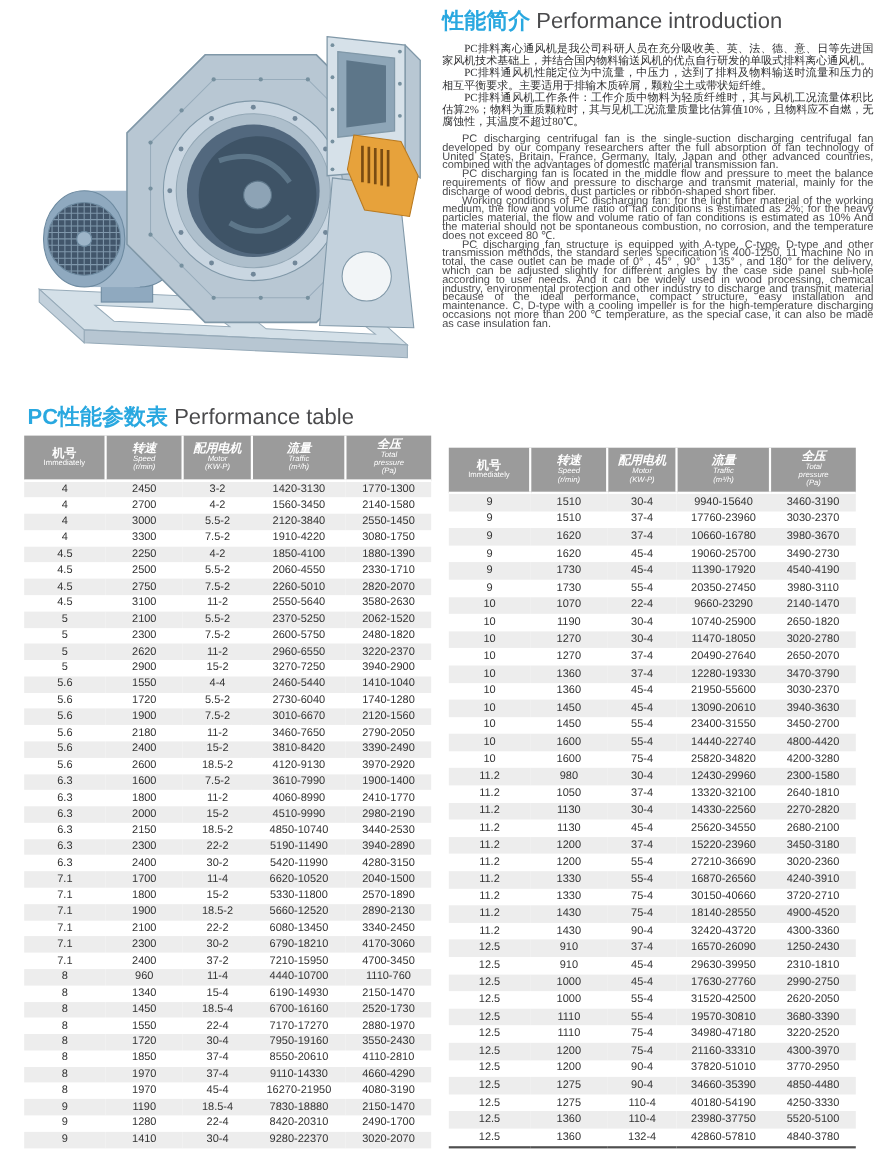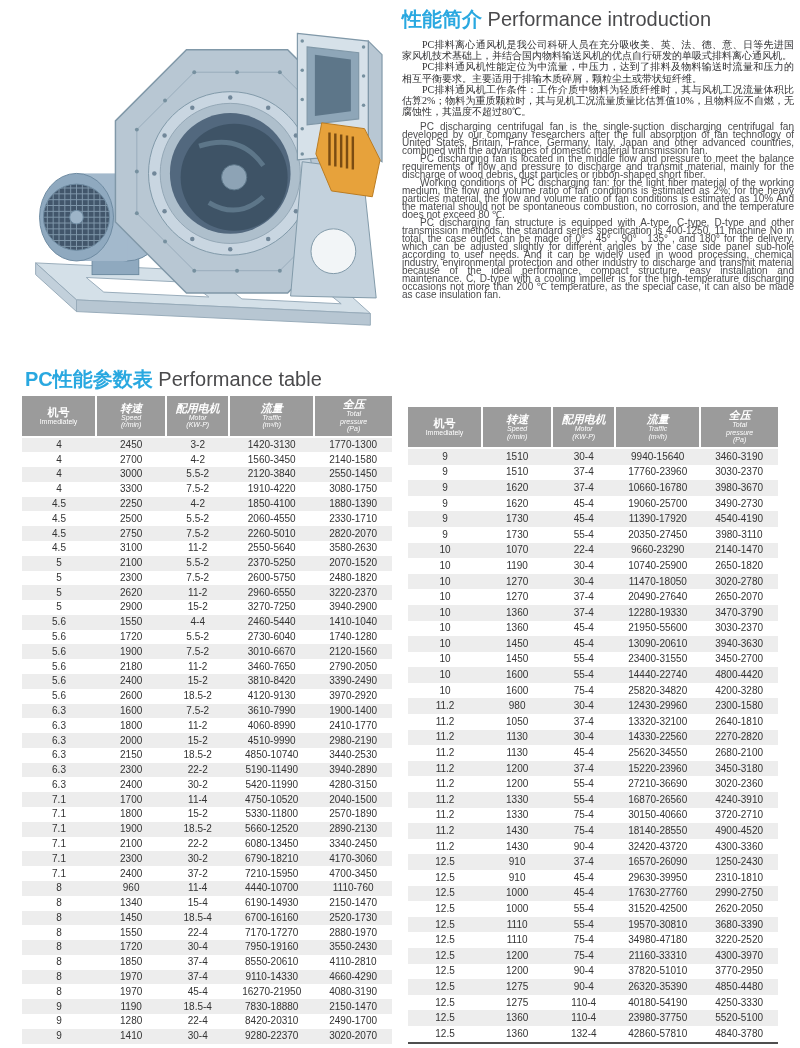--- a/index.html
+++ b/index.html
@@ -261,21 +261,21 @@
             <td>3100</td>
             <td>11-2</td>
             <td>2550-5640</td>
             <td>3580-2630</td>
           </tr>
           <tr>
             <td>5</td>
             <td>2100</td>
             <td>5.5-2</td>
             <td>2370-5250</td>
-            <td>2070-1520</td>
+            <td>2062-1520</td>
           </tr>
           <tr>
             <td>5</td>
             <td>2300</td>
             <td>7.5-2</td>
             <td>2600-5750</td>
             <td>2480-1820</td>
           </tr>
           <tr>
             <td>5</td>
@@ -372,21 +372,21 @@
             <td>6.3</td>
             <td>2400</td>
             <td>30-2</td>
             <td>5420-11990</td>
             <td>4280-3150</td>
           </tr>
           <tr>
             <td>7.1</td>
             <td>1700</td>
             <td>11-4</td>
-            <td>4750-10520</td>
+            <td>6620-10520</td>
             <td>2040-1500</td>
           </tr>
           <tr>
             <td>7.1</td>
             <td>1800</td>
             <td>15-2</td>
             <td>5330-11800</td>
             <td>2570-1890</td>
           </tr>
           <tr>
@@ -769,21 +769,21 @@
             <td>12.5</td>
             <td>1200</td>
             <td>90-4</td>
             <td>37820-51010</td>
             <td>3770-2950</td>
           </tr>
           <tr>
             <td>12.5</td>
             <td>1275</td>
             <td>90-4</td>
-            <td>26320-35390</td>
+            <td>34660-35390</td>
             <td>4850-4480</td>
           </tr>
           <tr>
             <td>12.5</td>
             <td>1275</td>
             <td>110-4</td>
             <td>40180-54190</td>
             <td>4250-3330</td>
           </tr>
           <tr>

